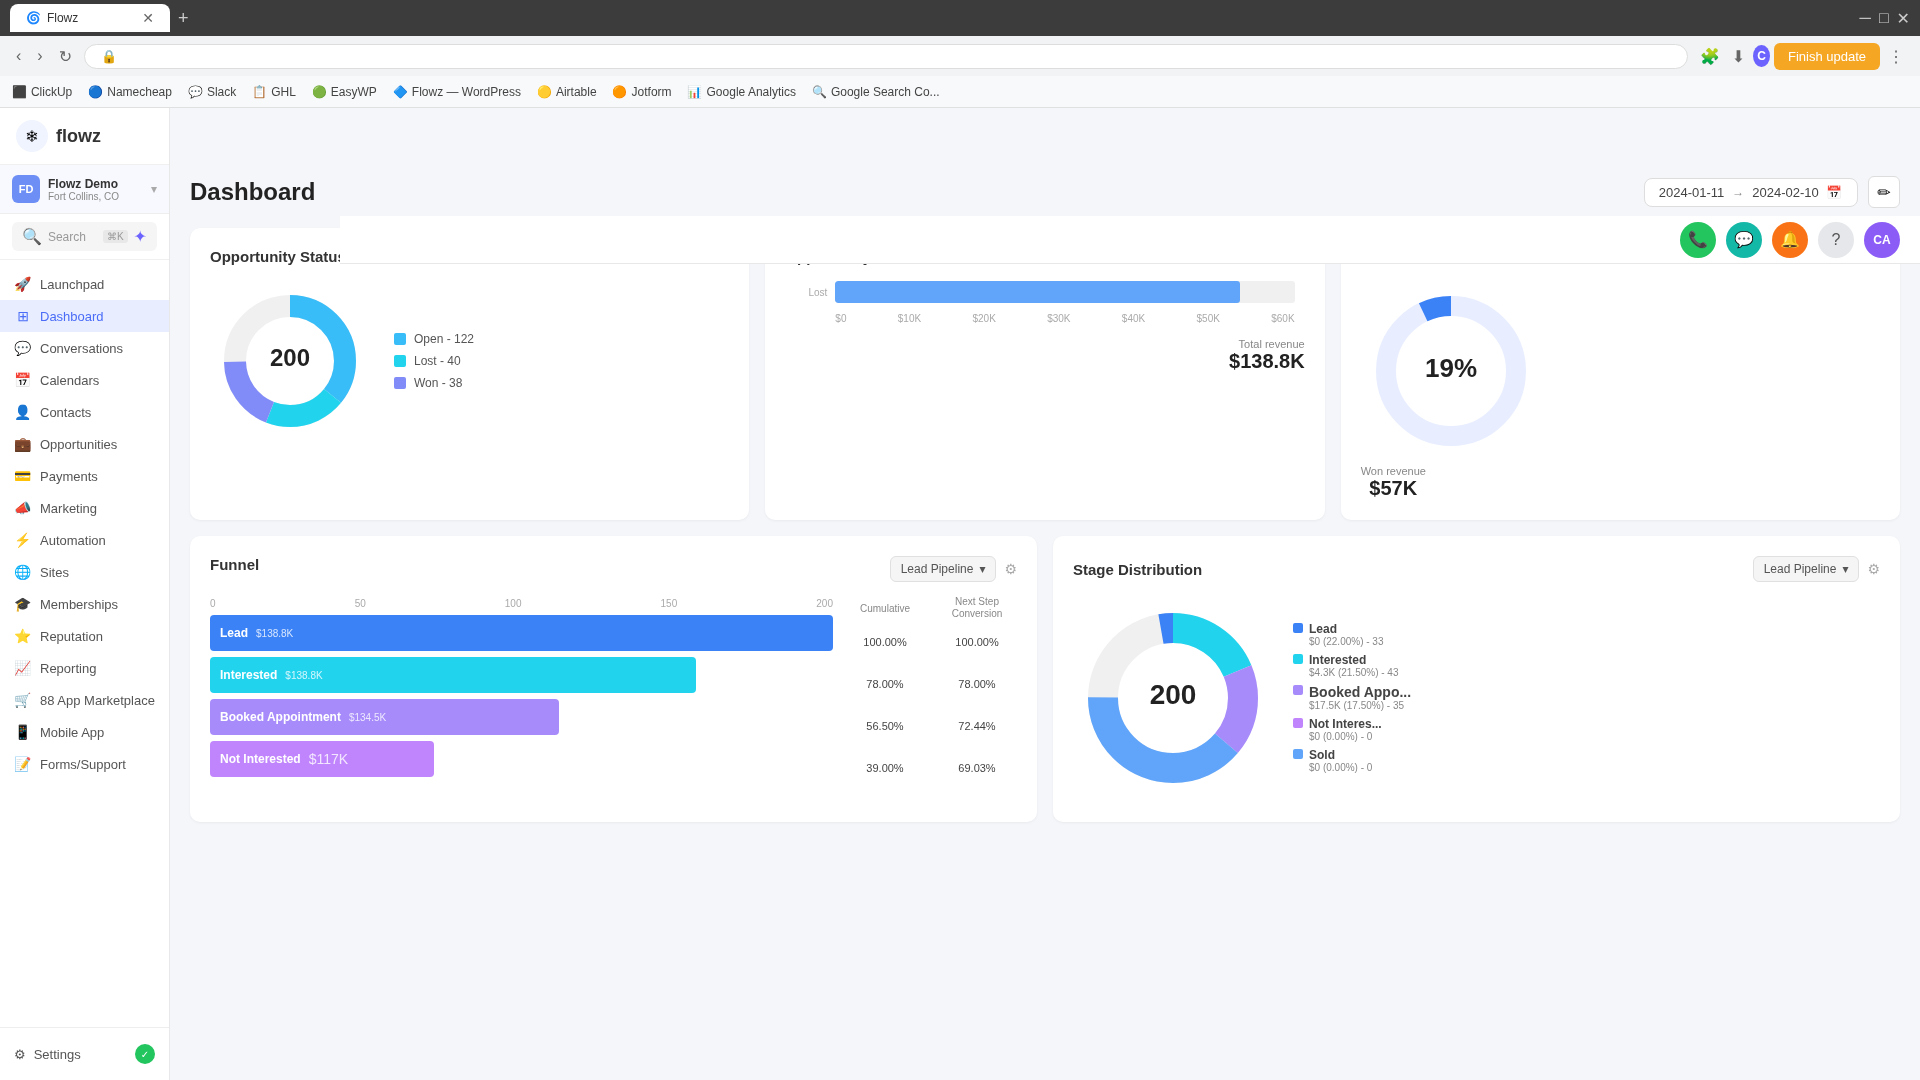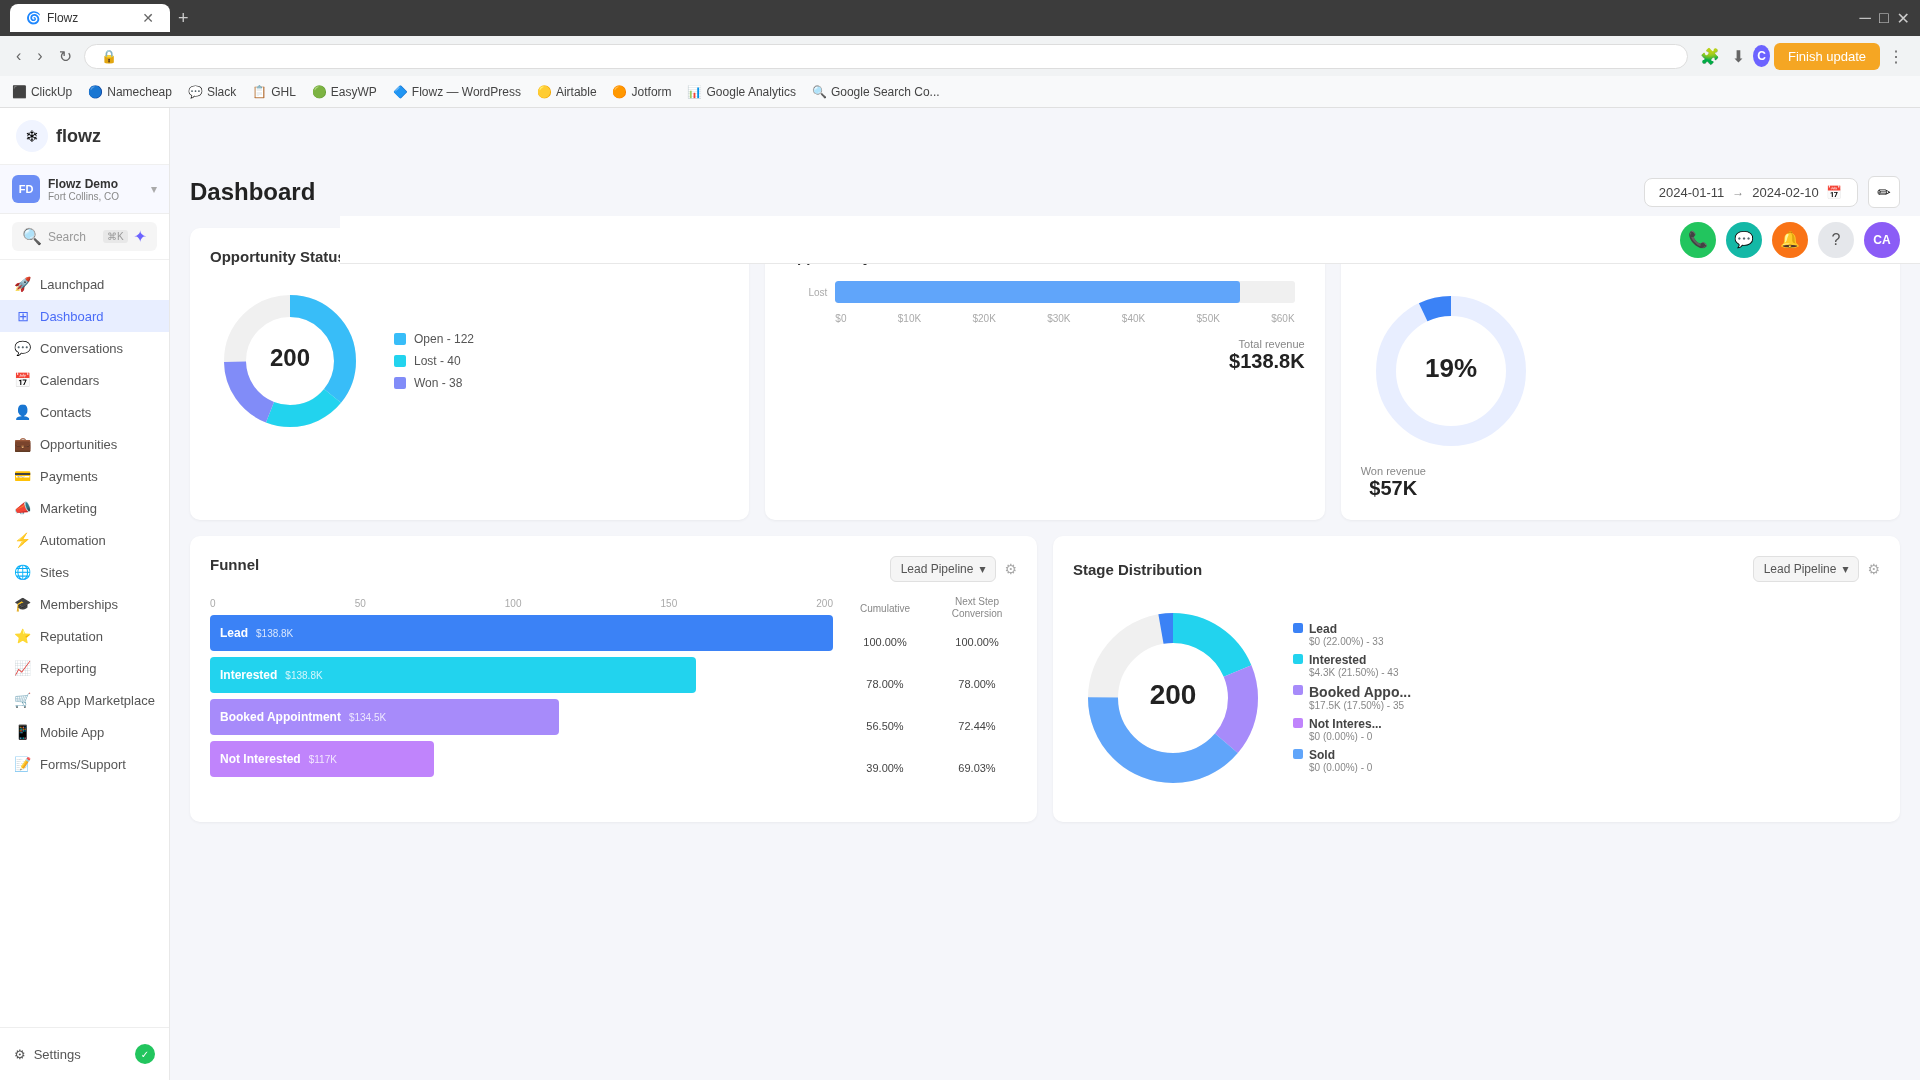--- a/index.html
+++ b/index.html
@@ -402,21 +402,21 @@
               <div style="margin-bottom:6px;">
                 <div style="height:36px;background:#a78bfa;border-radius:4px;width:56%;display:flex;align-items:center;padding:0 10px;">
                   <span style="font-size:12px;font-weight:600;color:#fff;">Booked Appointment</span>
                   <span style="font-size:10px;color:rgba(255,255,255,0.8);margin-left:8px;">$134.5K</span>
                 </div>
               </div>
 
               <div style="margin-bottom:6px;">
                 <div style="height:36px;background:#c084fc;border-radius:4px;width:36%;display:flex;align-items:center;padding:0 10px;">
                   <span style="font-size:12px;font-weight:600;color:#fff;">Not Interested</span>
-                  <span style="font-size:10px;color:rgba(255,255,255,0.8);margin-left:8px;">$117K</span>
+                  <span style="font-size:14px;color:rgba(255,255,255,0.8);margin-left:8px;">$117K</span>
                 </div>
               </div>
             </div>
 
             <div style="width:80px;flex-shrink:0;">
               <div style="font-size:10px;color:#888;text-align:center;height:20px;display:flex;align-items:center;justify-content:center;margin-bottom:6px;">Cumulative</div>
               <div style="height:36px;display:flex;align-items:center;justify-content:center;font-size:11px;color:#444;margin-bottom:6px;">100.00%</div>
               <div style="height:36px;display:flex;align-items:center;justify-content:center;font-size:11px;color:#444;margin-bottom:6px;">78.00%</div>
               <div style="height:36px;display:flex;align-items:center;justify-content:center;font-size:11px;color:#444;margin-bottom:6px;">56.50%</div>
               <div style="height:36px;display:flex;align-items:center;justify-content:center;font-size:11px;color:#444;margin-bottom:6px;">39.00%</div>

